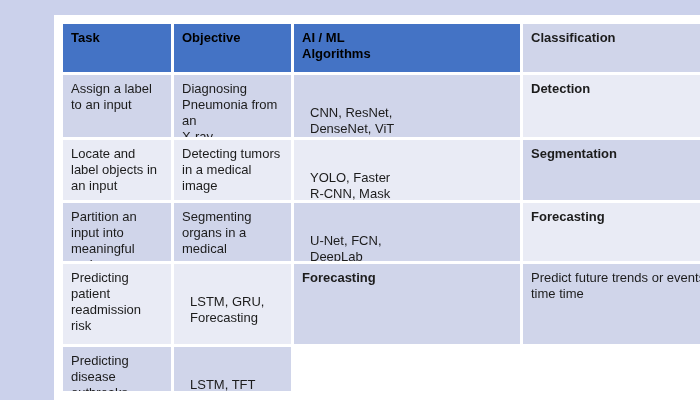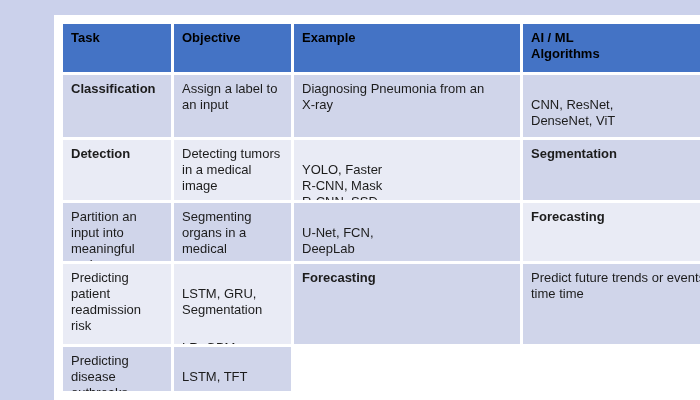--- a/index.html
+++ b/index.html
@@ -31,66 +31,66 @@
     overflow: hidden;
   }
   .head {
     background: var(--header-bg, #4473C5);
     color: var(--header-text, #000000);
     font-weight: bold;
   }
   .dark  { background: var(--band-dark, #D0D5EA); }
   .light { background: var(--band-light, #E9EBF5); }
   .task  { font-weight: bold; }
-  .cell p { margin: 0; }
+  .cell p { margin: 8px; }
   .cell p + p { margin-top: 6px; }
 </style>
 </head>
 <body>
 
 <div class="table">
 
   <div class="cell head">Task</div>
   <div class="cell head">Objective</div>
-  <div class="cell head">Example</div>
   <div class="cell head">AI / ML
 Algorithms</div>
 
   <div class="cell dark task">Classification</div>
   <div class="cell dark">Assign a label to an input</div>
   <div class="cell dark">Diagnosing Pneumonia from an
 X-ray</div>
   <div class="cell dark">
     <p>CNN, ResNet,
 DenseNet, ViT</p>
     
   </div>
 
   <div class="cell light task">Detection</div>
+  <div class="cell light">Locate and label objects in an input</div>
   <div class="cell light">Detecting tumors in a medical image</div>
   <div class="cell light">
     <p>YOLO, Faster
 R-CNN, Mask
 R-CNN, SSD</p>
   </div>
 
   <div class="cell dark task">Segmentation</div>
   <div class="cell dark">Partition an input into meaningful regions</div>
   <div class="cell dark">Segmenting organs in a medical
 scan</div>
   <div class="cell dark">
     <p>U-Net, FCN,
 DeepLab</p>
   </div>
 
   <div class="cell light task">Forecasting</div>
   <div class="cell light">Predicting patient readmission risk</div>
   <div class="cell light">
     <p>LSTM, GRU,
-Segmentation</p>
+Forecasting</p>
     <p>LR, GBM,
 XGBoost</p>
   </div>
 
   <div class="cell dark task">Forecasting</div>
   <div class="cell dark">Predict future trends or events time time</div>
   <div class="cell dark">Predicting disease outbreaks</div>
   <div class="cell dark">
     <p>LSTM, TFT</p>
     

